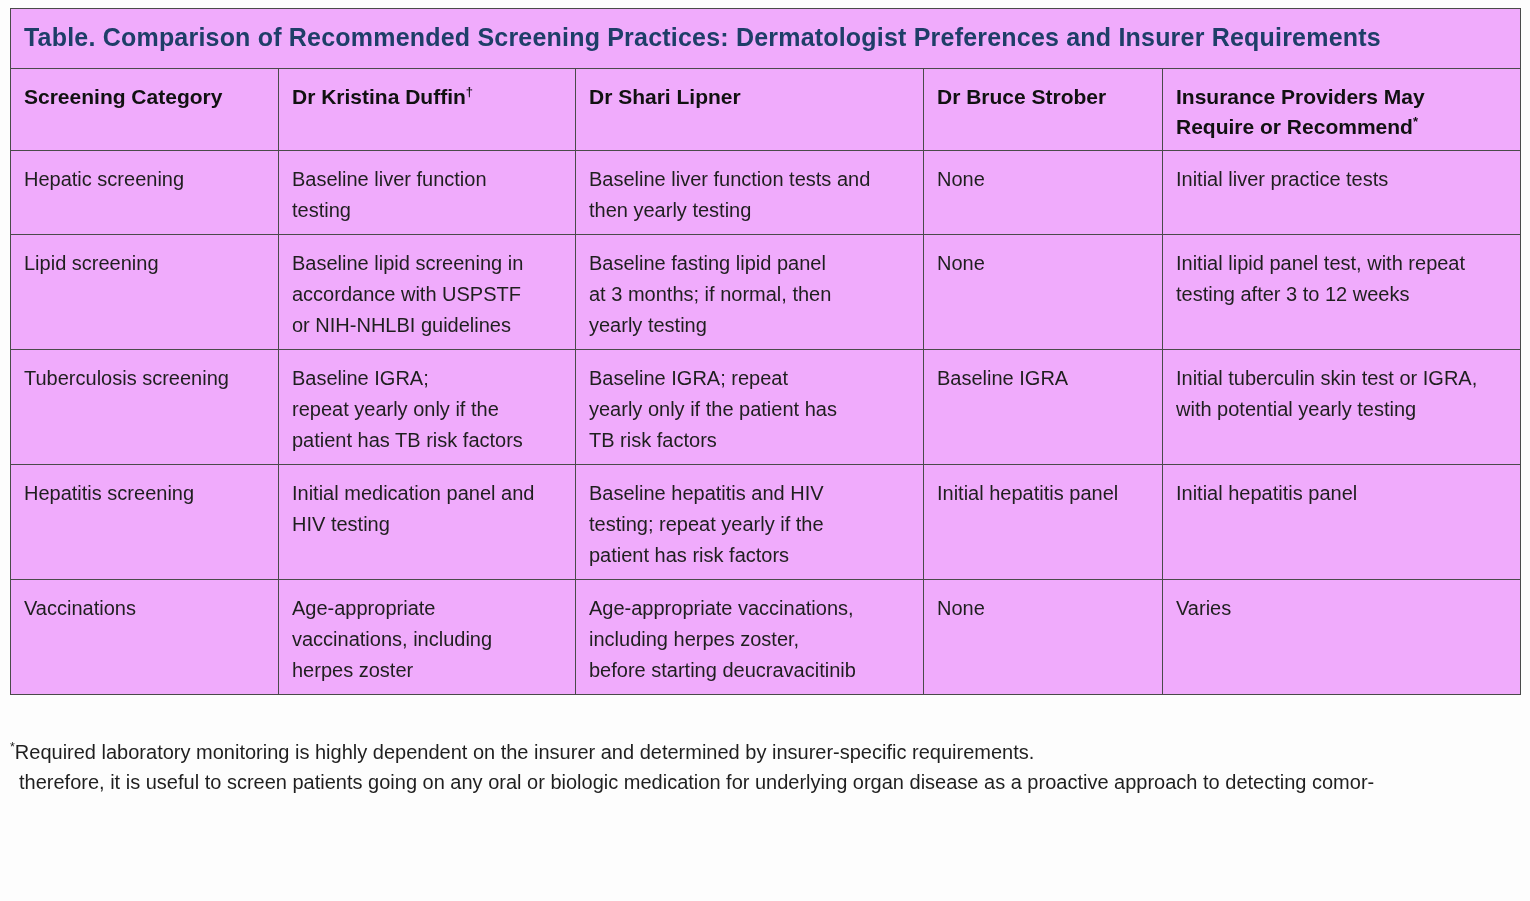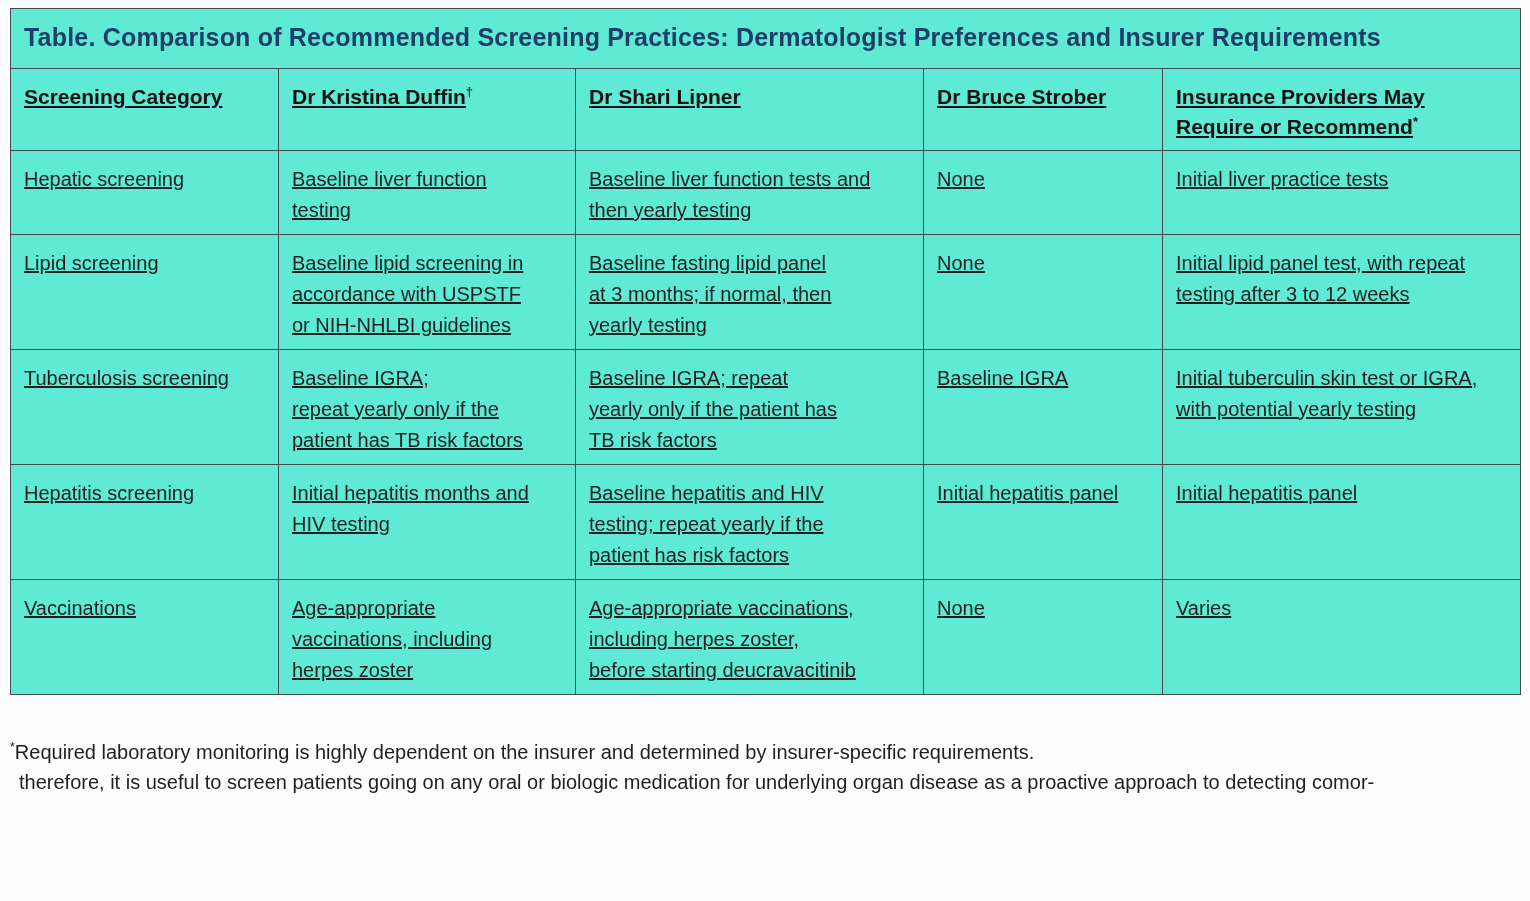--- a/index.html
+++ b/index.html
@@ -14,21 +14,21 @@
   }
   .page {
     position: absolute;
     left: 10px; top: 8px;
     width: 1510px;
   }
   table.screening {
     width: 1510px;
     border-collapse: collapse;
     table-layout: fixed;
-    background: #5eead4;
+    background: #f0abfc;
   }
   table.screening td {
     border: 1px solid #4a4a4a;
     vertical-align: top;
     padding: 13px 12px 8px 13px;
     font-size: 20px;
     line-height: 31px;
   }
   td.title-cell {
     padding: 12px 14px;
@@ -40,21 +40,21 @@
     font-size: 25px;
     font-weight: bold;
     letter-spacing: 0.2px;
   }
   tr.header-row td {
     font-weight: bold;
     color: #111111;
     font-size: 21px;
     line-height: 30px;
   }
-  .prewrap { white-space: pre-line; text-decoration: underline; }
+  .prewrap { white-space: pre-line; }
   sup.hdr-sup, sup.fn-sup {
     font-size: 0.62em;
     line-height: 0;
   }
   .footnotes {
     margin-top: 24px;
     font-size: 20px;
     line-height: 30px;
     color: #1f1f1f;
   }
@@ -134,21 +134,21 @@
       <td><span class="prewrap">Baseline IGRA; repeat
 yearly only if the patient has
 TB risk factors</span></td>
       <td><span class="prewrap">Baseline IGRA</span></td>
       <td><span class="prewrap">Initial tuberculin skin test or IGRA,
 with potential yearly testing</span></td>
     </tr>
 
     <tr style="height:108px">
       <td><span class="prewrap">Hepatitis screening</span></td>
-      <td><span class="prewrap">Initial hepatitis months and
+      <td><span class="prewrap">Initial medication panel and
 HIV testing</span></td>
       <td><span class="prewrap">Baseline hepatitis and HIV
 testing; repeat yearly if the
 patient has risk factors</span></td>
       <td><span class="prewrap">Initial hepatitis panel</span></td>
       <td><span class="prewrap">Initial hepatitis panel</span></td>
     </tr>
 
     <tr style="height:110px">
       <td><span class="prewrap">Vaccinations</span></td>

